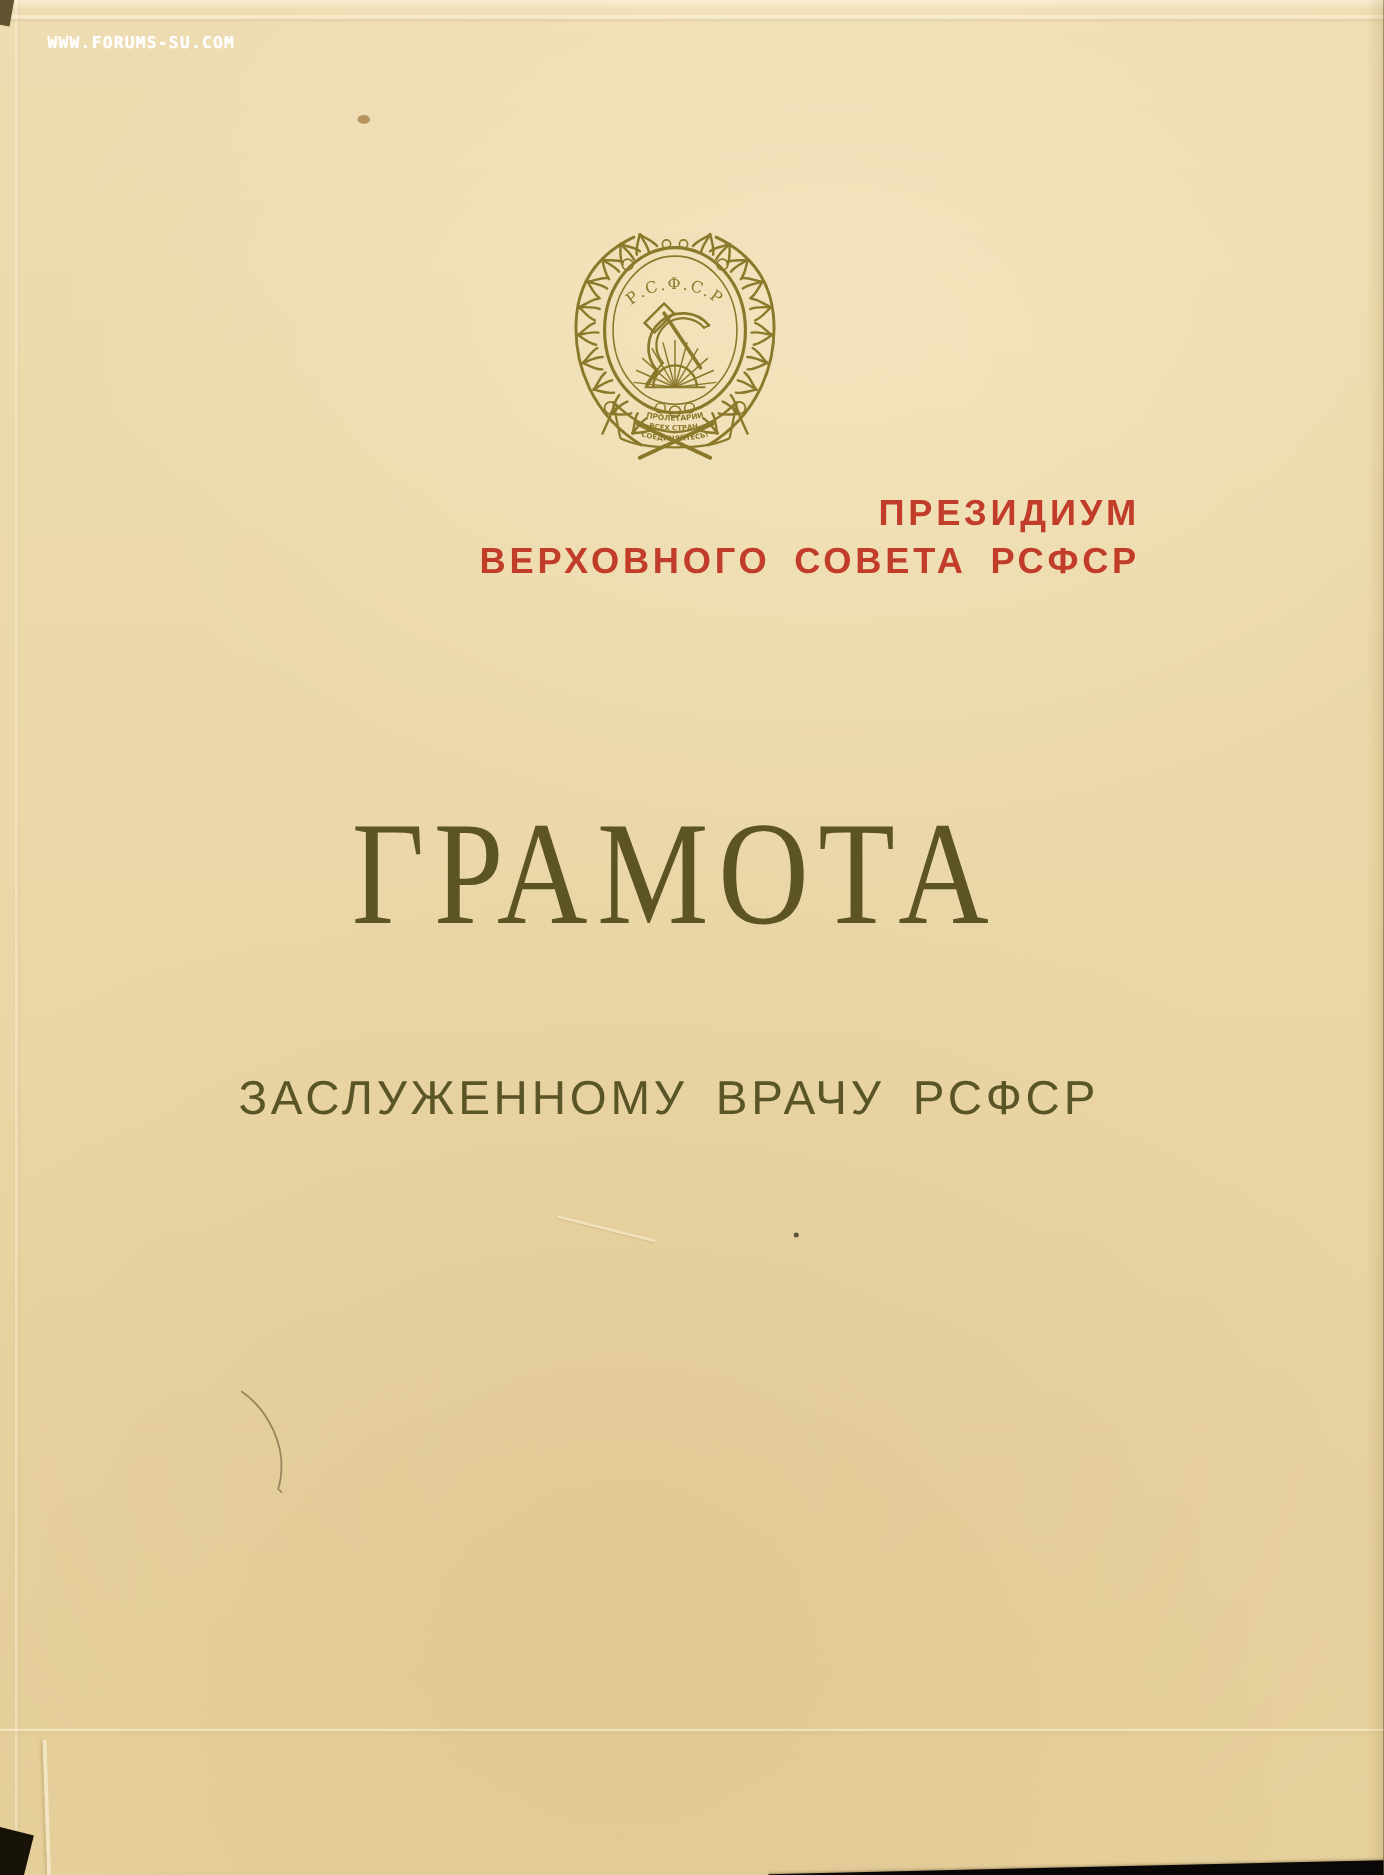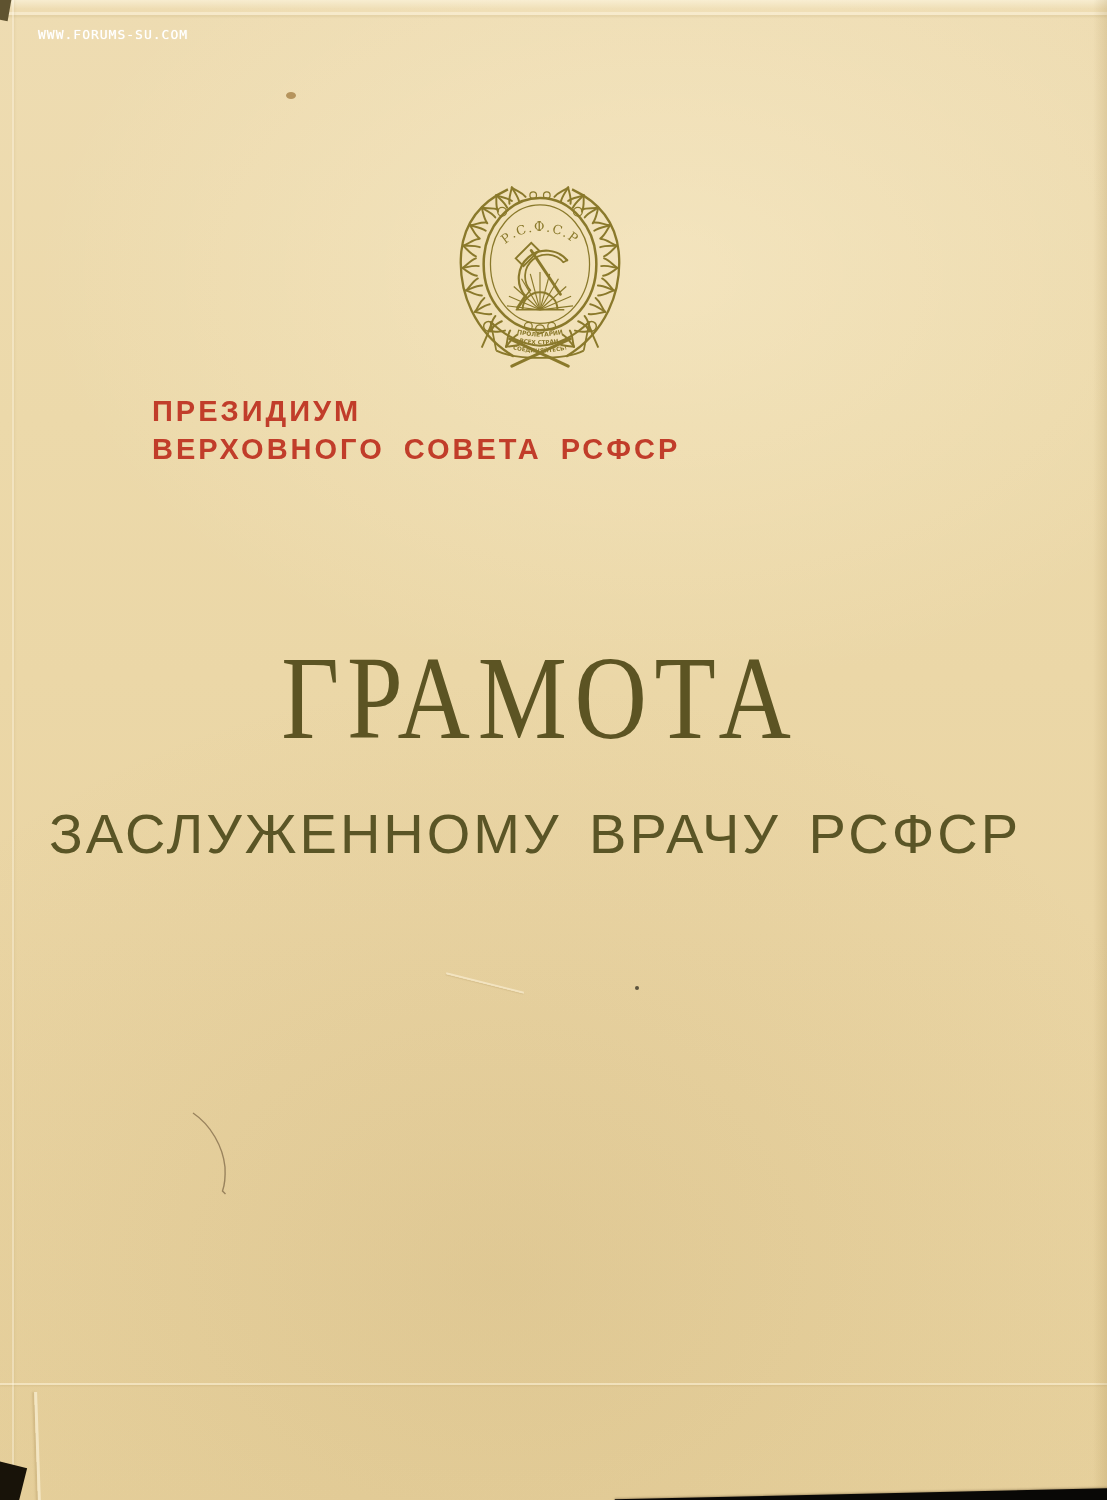--- a/index.html
+++ b/index.html
@@ -25,43 +25,43 @@
   .corner-bl{left:-8px;bottom:-10px;width:30px;height:46px;background:#181309;transform:rotate(14deg);}
   .tear-left{left:36px;top:1392px;width:3px;height:110px;background:rgba(255,249,230,0.55);transform:rotate(-2deg);box-shadow:-2px 0 2px rgba(140,110,55,0.22);}
   .edge-bottom{right:-8px;bottom:-6px;width:500px;height:18px;background:#090806;transform:rotate(-1.3deg);transform-origin:right bottom;box-shadow:0 -1px 2px rgba(90,70,40,0.4);}
   .speck-1{left:286px;top:92px;width:10px;height:7px;border-radius:50%;background:#ac874d;opacity:0.85;}
   .speck-2{left:635px;top:986px;width:4px;height:4px;border-radius:50%;background:#3a3426;opacity:0.8;}
   .right-shade{right:0;top:0;width:14px;height:100%;background:linear-gradient(270deg,rgba(150,120,60,0.18),rgba(150,120,60,0));}
   
   .watermark{
     left:38px;top:27px;
     font-family:"DejaVu Sans Mono", monospace;
-    font-size:13px;font-weight:normal;letter-spacing:1px;
+    font-size:13px;font-weight:bold;letter-spacing:1px;
     color:#ffffff;text-shadow:0 0 1px rgba(255,255,255,0.8);
   }
   .slogan{
     left:563px;top:78px;
     font-size:18.5px;font-weight:700;letter-spacing:1.1px;word-spacing:6px;
     color:#c13d2a;
   }
   .issuer{
     left:532px;top:392px;transform:translateX(-50%);
-    width:760px;text-align:left;
+    width:760px;text-align:right;
     color:#c13d2a;font-weight:700;font-size:29px;line-height:38px;letter-spacing:3px;word-spacing:8px;
     white-space:nowrap;
   }
   .title{
     left:540px;top:640px;transform:translateX(-50%) scaleX(0.85);
     font-family:"Liberation Serif", serif;
     font-size:118px;line-height:1;letter-spacing:9px;
     color:#5c5423;white-space:nowrap;
   }
   .subtitle{
-    left:535px;top:801px;transform:translateX(-50%);
-    font-size:56px;font-weight:400;letter-spacing:3px;word-spacing:9px;
+    left:535px;top:858px;transform:translateX(-50%);
+    font-size:38px;font-weight:400;letter-spacing:3px;word-spacing:9px;
     color:#5a5526;white-space:nowrap;
   }
   .emblem-box{left:438px;top:166px;width:204px;height:206px;}
   .scratch-box{left:185px;top:1105px;width:60px;height:95px;}
 </style>
 </head>
 <body>
 
 <div id="scan">
 

